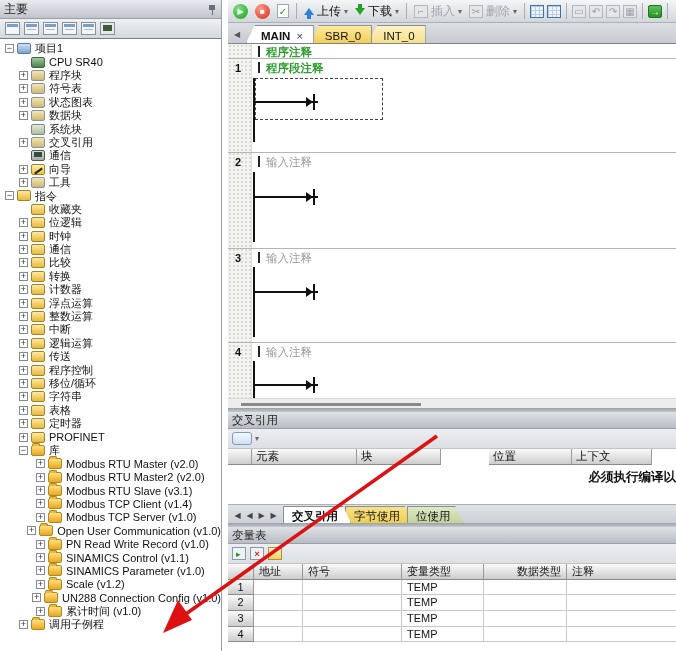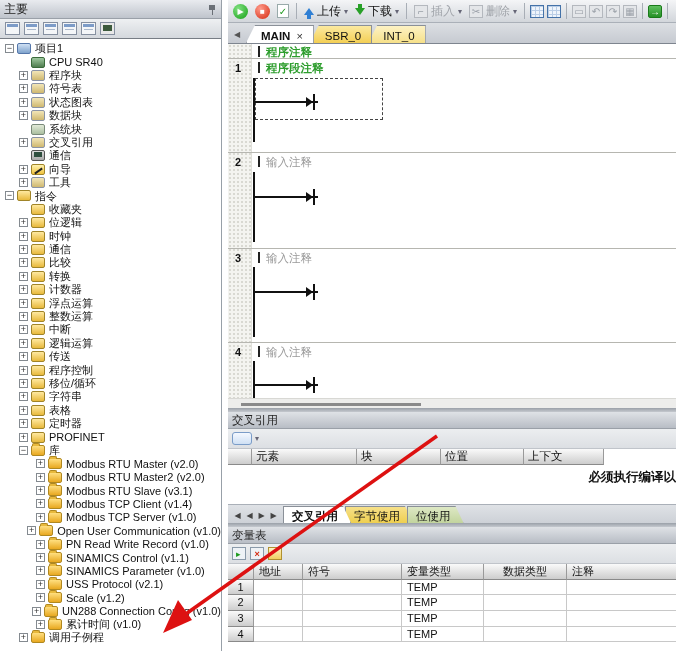--- a/index.html
+++ b/index.html
@@ -169,21 +169,21 @@
     font-weight:bold; }
   .vt-ic.hand { background:linear-gradient(#fdf2c4,#f0d060); border-color:#b09030; }
   .vrow { display:flex; height:15.7px; font-size:11px; }
   .vcell { border-right:1px solid #c8c8c8; border-bottom:1px solid #c8c8c8; padding:0 5px;
     overflow:hidden; white-space:nowrap; background:#fff; line-height:15px; }
   .vhdr { background:linear-gradient(#fafafa,#cdcdcd); border-right:1px solid #9a9a9a;
     border-bottom:1px solid #8a8a8a; text-align:center; line-height:15px; }
   .c0 { flex:0 0 26px; } .c1 { flex:0 0 49px; } .c2 { flex:0 0 99px; }
   .c3 { flex:0 0 82px; } .c4 { flex:0 0 83px; } .c5 { flex:1; border-right:none; }
   .x0 { flex:0 0 24px; } .x1 { flex:0 0 105px; } .x2 { flex:0 0 84px; }
-  .x3 { flex:0 0 83px; } .x4 { flex:0 0 80px; }
+  .x3 { flex:0 0 83px;margin-left:48px; } .x4 { flex:0 0 80px; }
 
   .annot-svg { position:absolute; left:0; top:0; width:676px; height:651px;
     pointer-events:none; z-index:50; }
 </style>
 </head>
 <body>
 
 <div class="left-panel">
   <div class="lp-title">
     <span>主要</span>
@@ -473,26 +473,20 @@
         <span class="lbl">SINAMICS Control (v1.1)</span>
       </div>
 
       <div class="trow">
         <span class="indent ind-2"></span>
         <span class="exp exp-plus"></span>
         <span class="ico ico-lib-folder"></span>
         <span class="lbl">SINAMICS Parameter (v1.0)</span>
       </div>
 
-      <div class="trow">
-        <span class="indent ind-2"></span>
-        <span class="exp exp-plus"></span>
-        <span class="ico ico-lib-folder"></span>
-        <span class="lbl">USS Protocol (v2.1)</span>
-      </div>
 
       <div class="trow">
         <span class="indent ind-2"></span>
         <span class="exp exp-plus"></span>
         <span class="ico ico-lib-folder"></span>
         <span class="lbl">Scale (v1.2)</span>
       </div>
 
       <div class="trow">
         <span class="indent ind-2"></span>
@@ -670,21 +664,21 @@
     <div class="vt-toolbar">
       <span class="vt-ic add"></span>
       <span class="vt-ic del"></span>
       <span class="vt-ic hand"></span>
     </div>
     <div class="vrow">
       <span class="vhdr c0"></span>
       <span class="vhdr c1" style="text-align:left;padding:0 5px">地址</span>
       <span class="vhdr c2" style="text-align:left;padding:0 5px">符号</span>
       <span class="vhdr c3" style="text-align:left;padding:0 5px">变量类型</span>
-      <span class="vhdr c4" style="text-align:center;padding:0 5px">数据类型</span>
+      <span class="vhdr c4" style="text-align:right;padding:0 5px">数据类型</span>
       <span class="vhdr c5" style="text-align:left;padding:0 5px">注释</span>
     </div>
     <div>
 
         <div class="vrow">
           <span class="vhdr c0">1</span>
           <span class="vcell c1"></span>
           <span class="vcell c2"></span>
           <span class="vcell c3">TEMP</span>
           <span class="vcell c4"></span>

